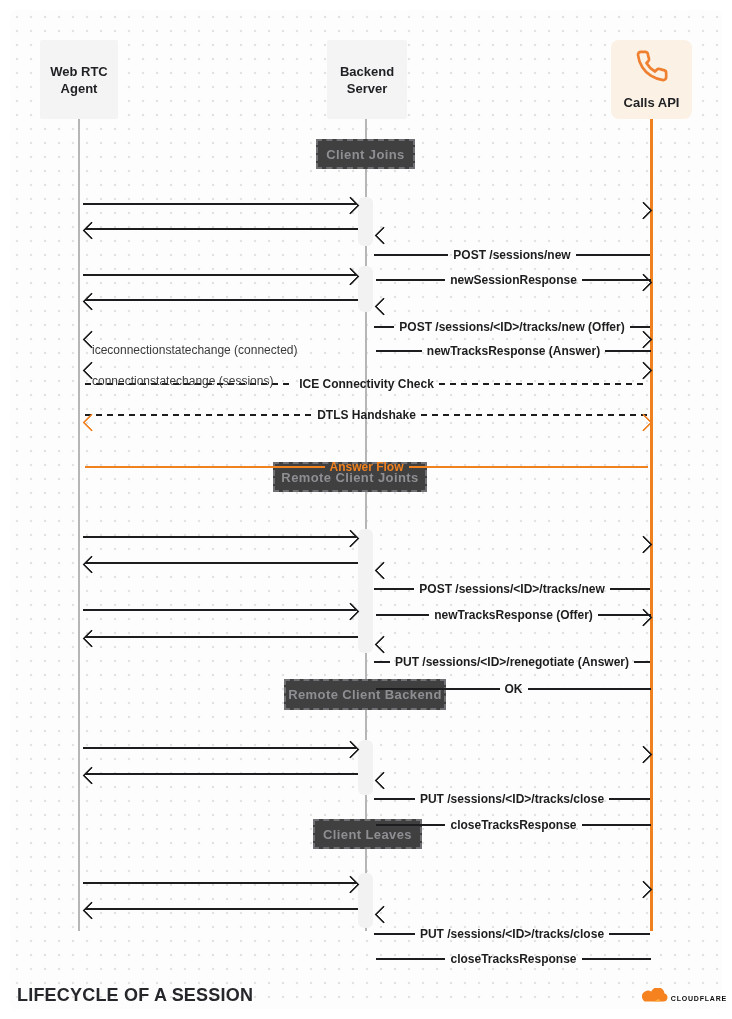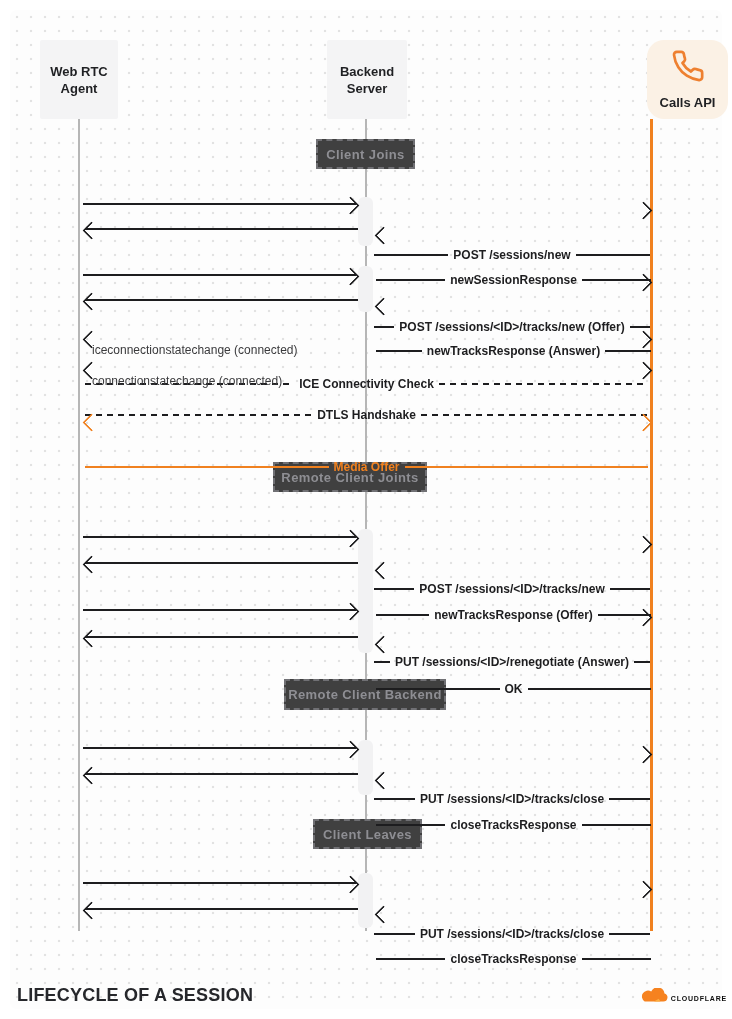--- a/index.html
+++ b/index.html
@@ -12,21 +12,21 @@
   .lifeline{position:absolute;top:119px;height:812px;z-index:1;}
   .lifeline.gray{width:2px;background:#b6b6b6;}
   .lifeline.accent{width:2.5px;background:#f0811f;}
   .ll-web{left:78px;}
   .ll-backend{left:365px;}
   .ll-calls{left:650px;}
   .actor{position:absolute;z-index:5;display:flex;flex-direction:column;align-items:center;
          justify-content:center;text-align:center;font-weight:bold;font-size:13px;color:#1f2023;
          line-height:17px;}
   .actor.gray{background:#f4f4f5;border-radius:2px;}
-  .actor.calls{background:#fbf1e5;border-radius:17px;margin-left:36px;}
+  .actor.calls{background:#fbf1e5;border-radius:8px;}
   .actor-web{left:40px;top:40px;width:78px;height:79px;}
   .actor-backend{left:327px;top:40px;width:80px;height:79px;}
   .actor-calls{left:611px;top:40px;width:81px;height:79px;}
   .actor .phone{margin-bottom:7px;}
   .phase{position:absolute;z-index:3;border:2px dashed #707074;background:#404040;
          display:flex;align-items:center;justify-content:center;
          font-size:13px;font-weight:600;color:#8e8e93;letter-spacing:.4px;white-space:nowrap;}
   .activation{position:absolute;left:358px;width:15px;background:#f2f2f3;border-radius:6px;z-index:2;}
   .hline{position:absolute;height:2.5px;background:#1d1d1f;z-index:4;}
   .msgrow{position:absolute;display:flex;align-items:center;z-index:4;height:17px;margin-top:46px;}
@@ -114,24 +114,24 @@
       <div class="chev l" style="left: 85.3px; top: 332.5px;"></div>
       <div class="chev r" style="left: 636.7px; top: 332.5px;"></div>
       <div class="sublbl" style="left: 92px; top: 343px;">iceconnectionstatechange (connected)</div>
       <div class="msgrow dashed" style="left: 85px; top: 360.5px; width: 563px;">
         <span class="seg"></span>
         <span class="lbl">DTLS Handshake</span>
         <span class="seg"></span>
       </div>
       <div class="chev l" style="left: 85.3px; top: 363.5px;"></div>
       <div class="chev r" style="left: 636.7px; top: 363.5px;"></div>
-      <div class="sublbl" style="left: 92px; top: 374px;">connectionstatechange (connected)</div>
+      <div class="sublbl" style="left: 92px; top: 374px;">connectionstatechange (sessions)</div>
       <div class="msgrow accent" style="left: 85px; top: 412.5px; width: 563px;">
         <span class="seg"></span>
-        <span class="lbl">Media Offer</span>
+        <span class="lbl">Answer Flow</span>
         <span class="seg"></span>
       </div>
       <div class="chev l accent" style="left: 85.3px; top: 415.5px;"></div>
       <div class="chev r accent" style="left: 636.7px; top: 415.5px;"></div>
       <div class="hline" style="left: 83px; top: 535.75px; width: 273px;"></div>
       <div class="chev r" style="left: 343.7px; top: 531.5px;"></div>
       <div class="msgrow" style="left: 374px; top: 534.5px; width: 276px;">
         <span class="seg"></span>
         <span class="lbl">POST /sessions/&lt;ID&gt;/tracks/new</span>
         <span class="seg"></span>

